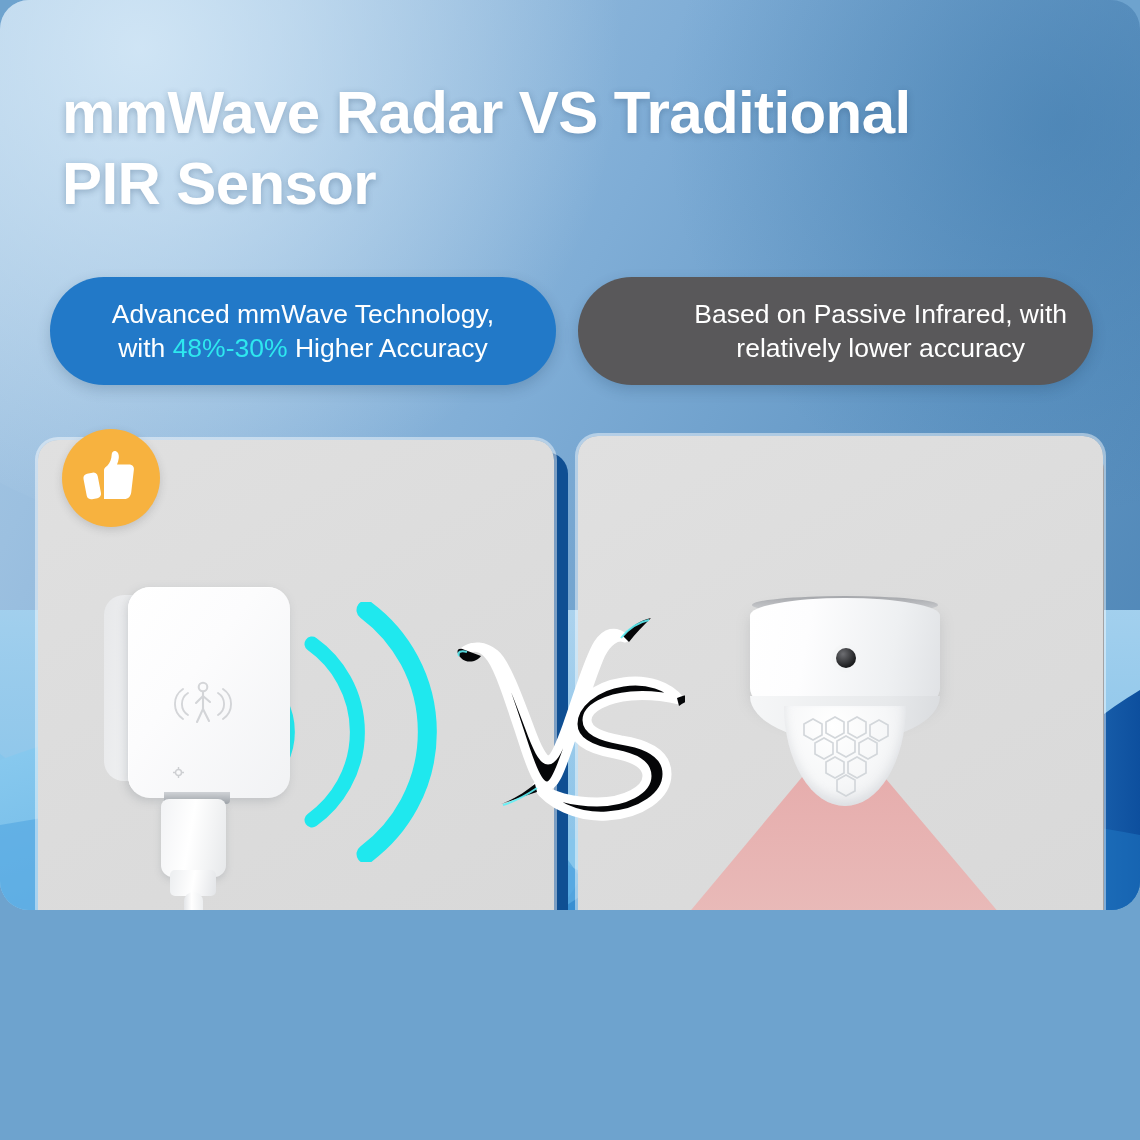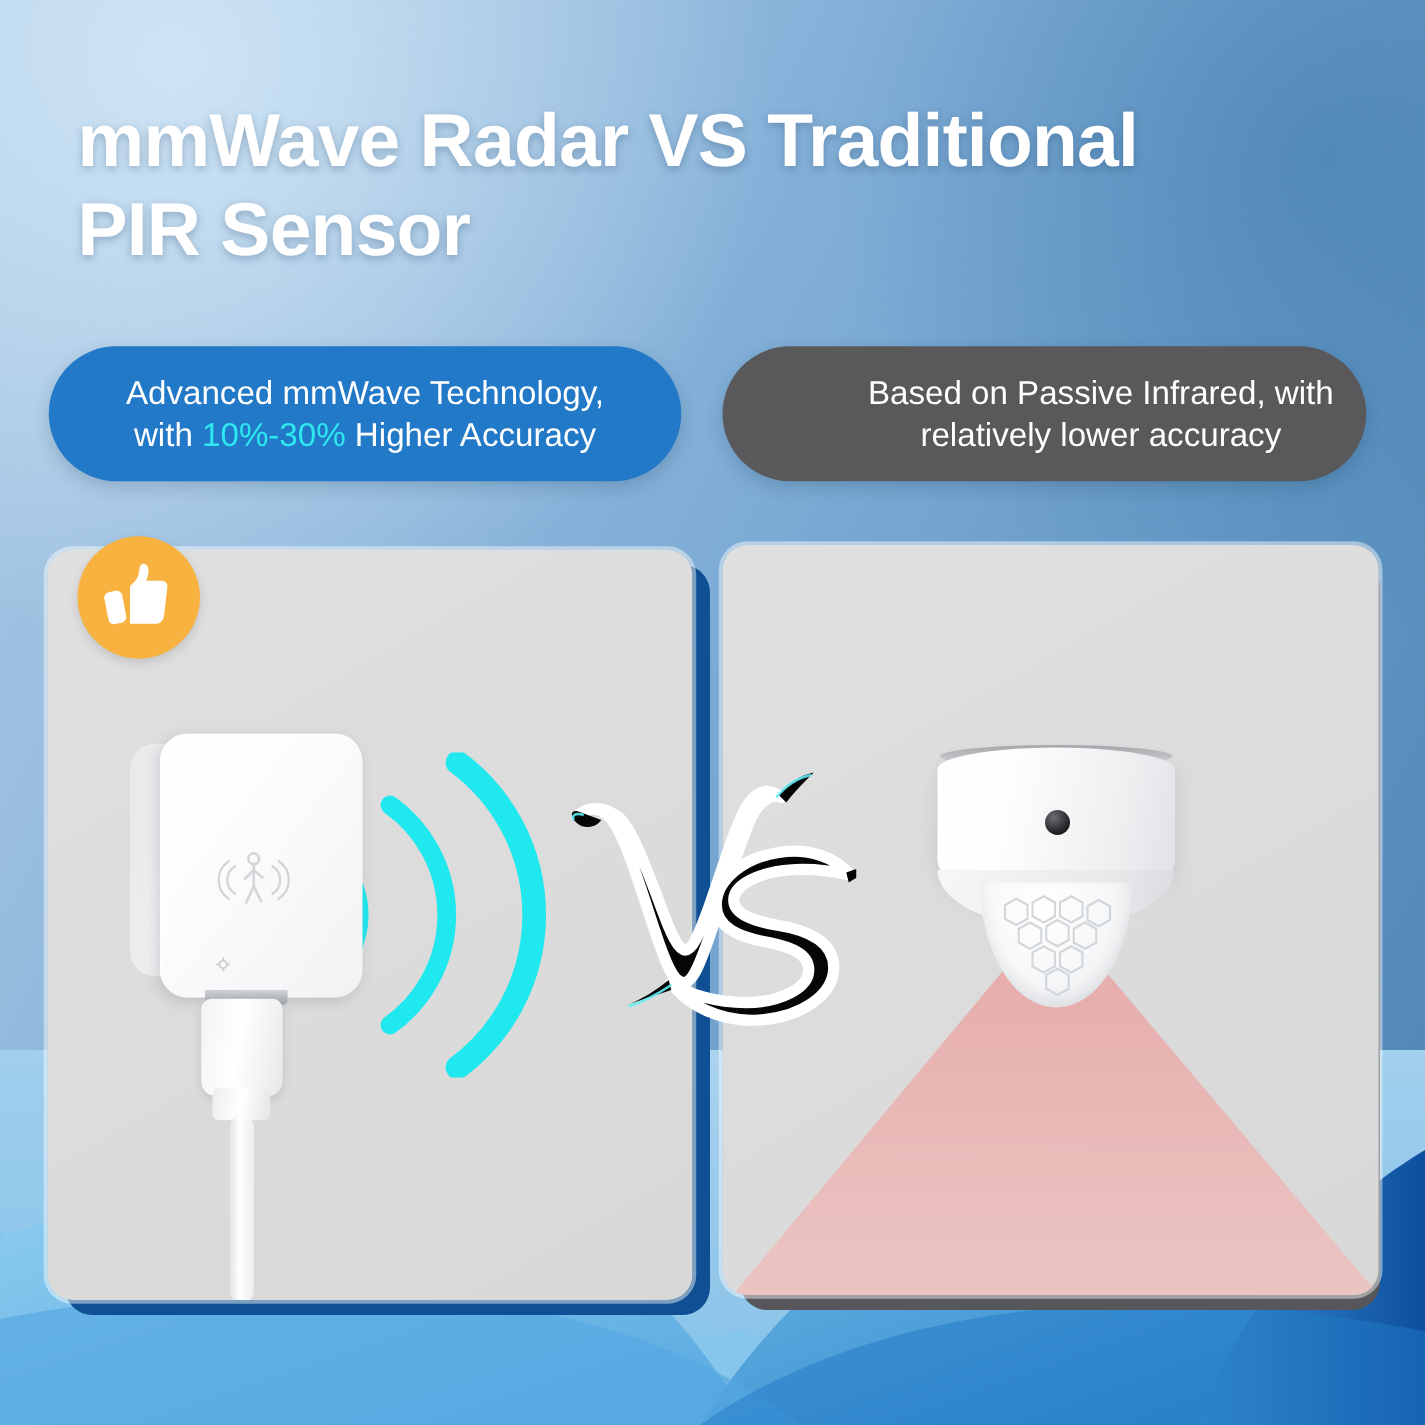--- a/index.html
+++ b/index.html
@@ -5,24 +5,25 @@
 <style>
   * { margin:0; padding:0; box-sizing:border-box; }
   html,body { width:1140px; height:1140px; }
   body {
     font-family: "Liberation Sans", sans-serif;
     background:#6ea3ce;
     overflow:hidden;
   }
   .stage {
     position:relative;
-    width:1140px; height:1140px;
+    width:1140px; height:910px;
     overflow:hidden;
     background:
       linear-gradient(118deg, #a9c9e4 0%, #9cc0e0 18%, #7fadd6 45%, #5f94c2 75%, #4b83b4 100%);
+    border-radius: 29px;
   }
 
   
   .bg-layer { position:absolute; inset:0; overflow:hidden; pointer-events:none; }
 
   .bg-glow-tl {
     position:absolute; left:-220px; top:-280px;
     width:900px; height:820px; border-radius:50%;
     background:radial-gradient(circle at 40% 40%, rgba(215,234,248,.85), rgba(215,234,248,0) 66%);
   }
@@ -50,21 +51,21 @@
   .badge {
     position:absolute; top:277px; height:108px;
     border-radius:54px;
     display:flex; align-items:center; justify-content:center;
     text-align:center;
     color:#ffffff;
     font-size:26.5px; line-height:1.30;
     padding:0 26px;
     box-shadow:0 5px 14px rgba(20,50,80,.20);
   }
-  .badge-left  { left:39px;  width:506px; background:#2279c8; }
+  .badge-left  { left:50px;  width:506px; background:#2279c8; }
   .badge-right { left:578px; width:515px; background:#59585a;justify-content:flex-end; }
   .badge-hl { color:#2ee8ef; }
 
   
   .card-shadow {
     position:absolute; border-radius:22px;
   }
   .card-shadow-left  { left:52px;  top:452px; width:516px; height:600px; background:#0f4f93; }
   .card-shadow-right { left:592px; top:448px; width:512px; height:600px; background:#57565a; }
 
@@ -212,21 +213,21 @@
       </svg>
     </div>
   </div>
 
   <h1 class="title">mmWave Radar VS Traditional
 PIR Sensor</h1>
 
   <div class="badge badge-left">
     <span>
       <span style="white-space:pre-line">Advanced mmWave Technology,
-with </span><span class="badge-hl">10%-30%</span><span> Higher Accuracy</span>
+with </span><span class="badge-hl">48%-30%</span><span> Higher Accuracy</span>
     </span>
   </div>
 
   <div class="badge badge-right">
     <span style="white-space:pre-line">Based on Passive Infrared, with
 relatively lower accuracy</span>
   </div>
 
   <div class="card-shadow card-shadow-left"></div>
   <div class="card-shadow card-shadow-right"></div>

